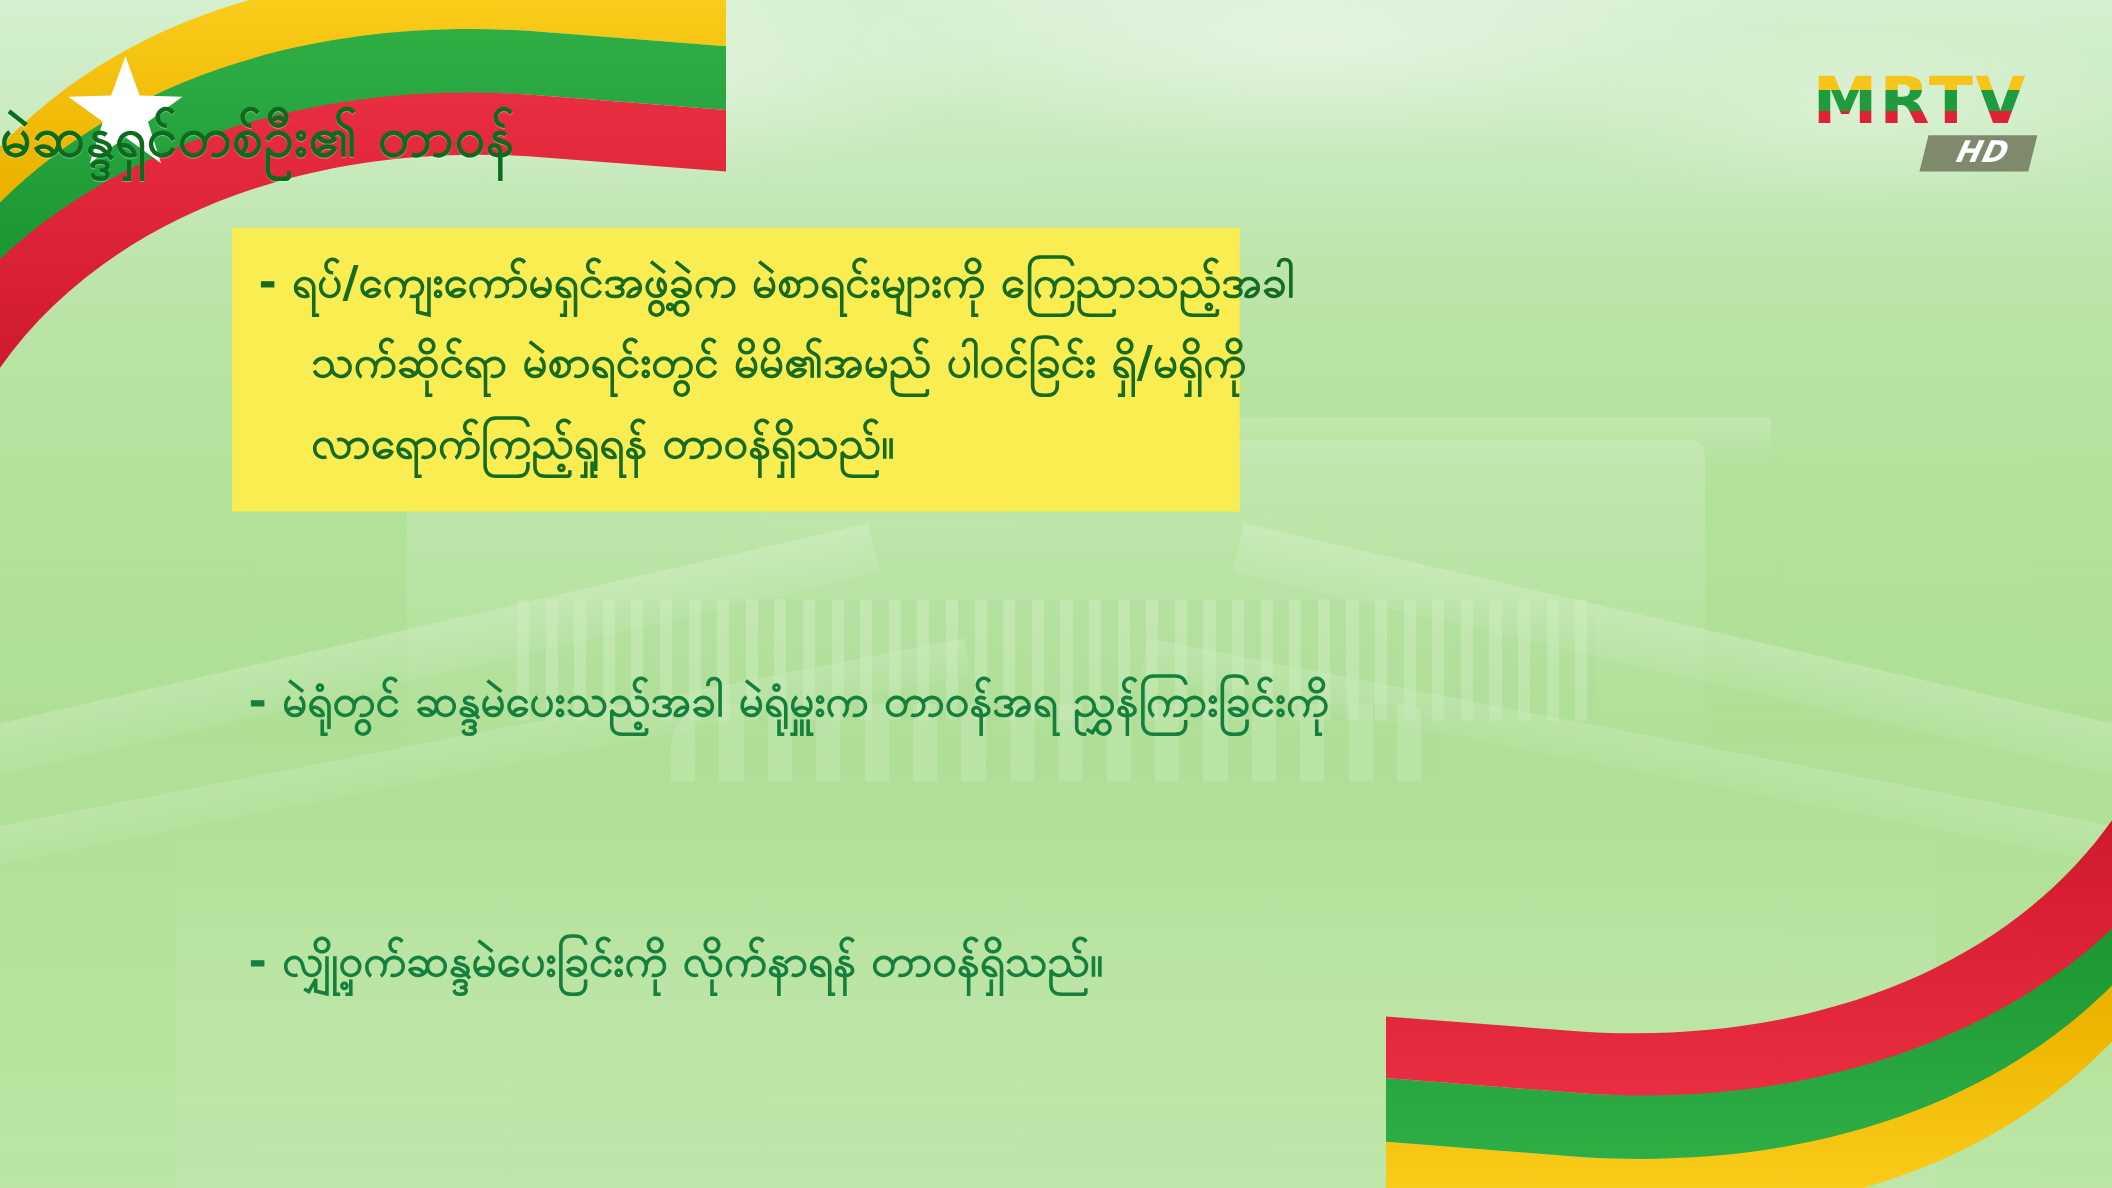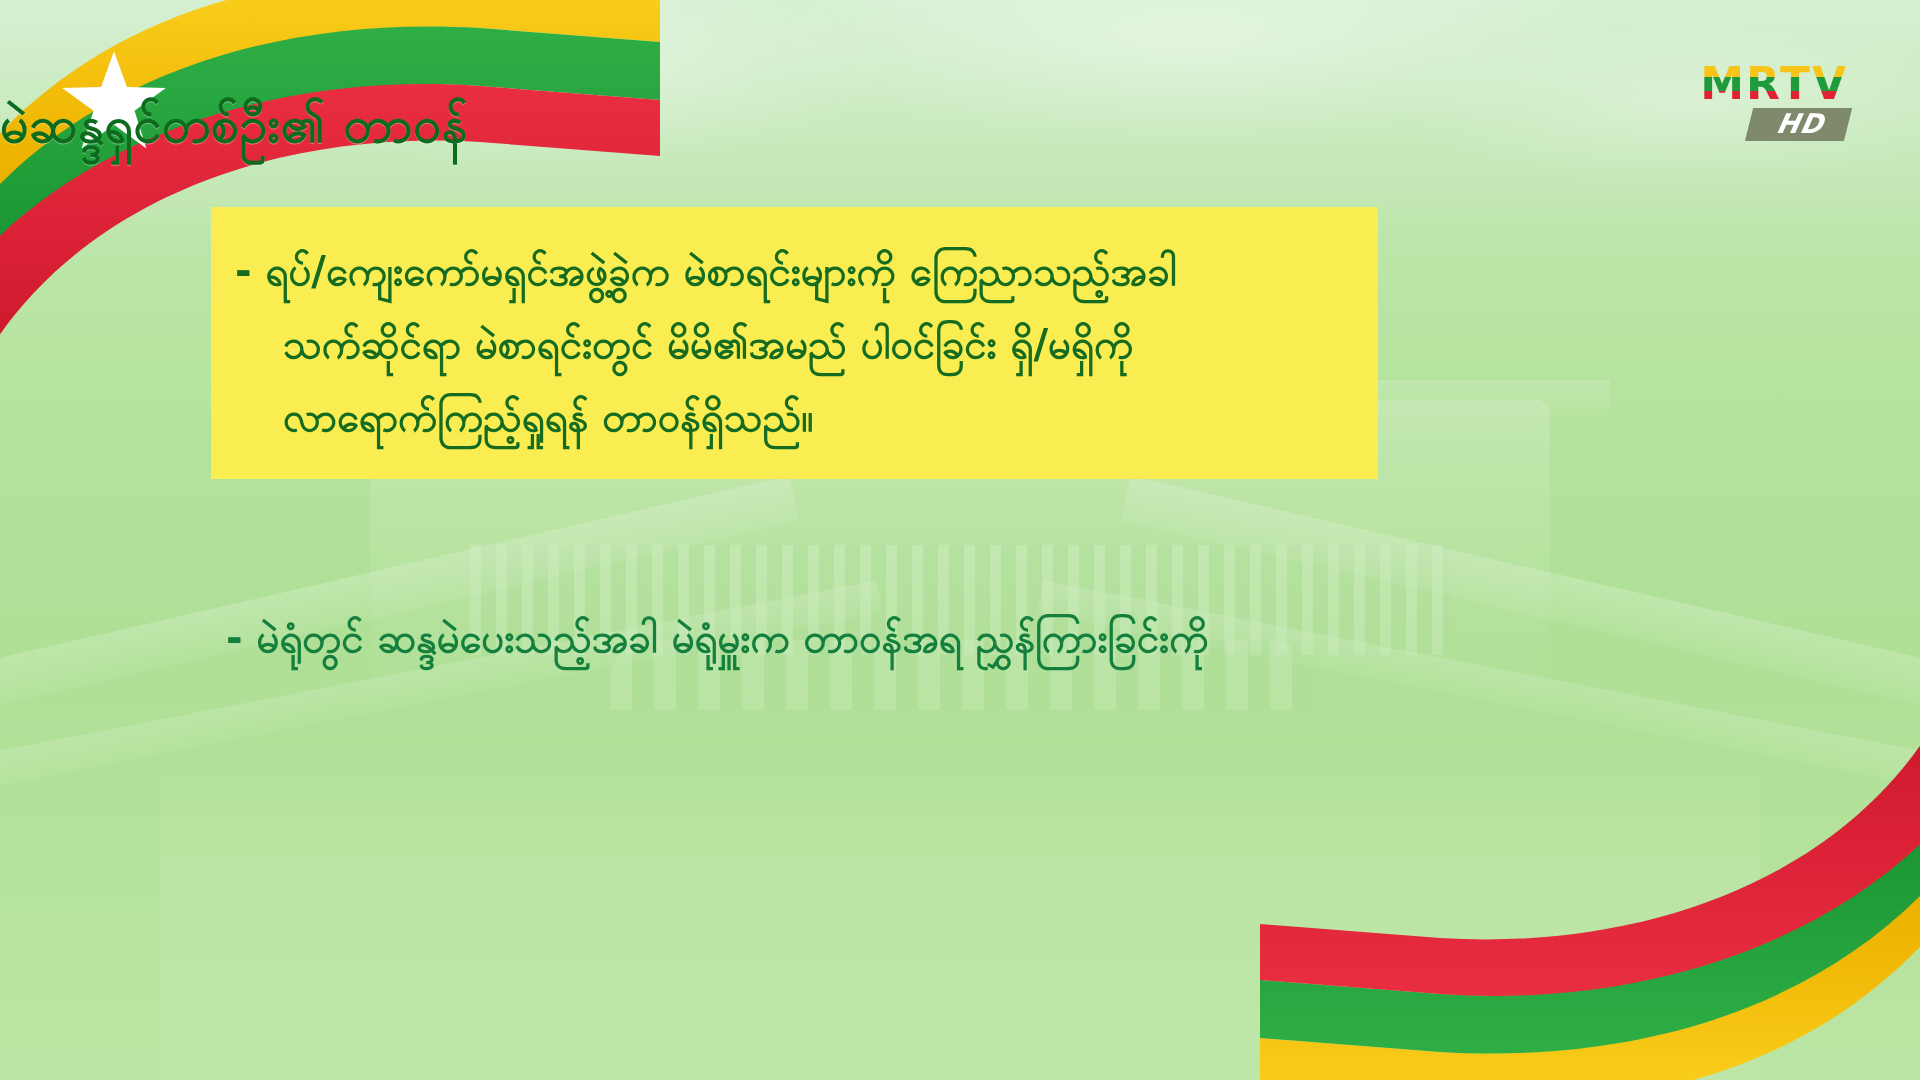--- a/index.html
+++ b/index.html
@@ -170,34 +170,34 @@
   
   .logo {
     position: absolute;
     right: 72px;
     top: 62px;
     width: 200px;
     height: 108px;
   }
   .logo-mrtv {
     position: relative;
-    font-size: 44px;
+    font-size: 59px;
     font-weight: bold;
     letter-spacing: 2px;
     line-height: 1;
     font-family: "DejaVu Sans", "Liberation Sans", sans-serif;
     background: linear-gradient(to bottom,
       #f7c41a 0%, #f7c41a 33%,
       #1f9a3c 33%, #1f9a3c 66%,
       #e02334 66%, #e02334 100%);
     -webkit-background-clip: text;
     background-clip: text;
     color: transparent;
     -webkit-text-fill-color: transparent;
-    text-align: right;
+    text-align: left;
   }
   .logo-hd-wrap {
     margin-top: 2px;
     display: flex;
     justify-content: flex-end;
   }
   .logo-hd {
     background: #7f8a6d;
     color: #ffffff;
     font-size: 27px;
@@ -221,23 +221,23 @@
     font-weight: bold;
     letter-spacing: .5px;
     text-shadow: 0 1px 0 rgba(255,255,255,.35);
     line-height: 1.18;
   }
 
   .highlight-box {
     position: absolute;
     left: 211px;
     top: 207px;
-    width: 1167px;
+    width: 916px;
     background: #faed52;
-    padding: 28px 0 26px 0;
+    padding: 14px 0 26px 0;
     box-sizing: border-box;
   }
   .hl-line {
     color: #156b1f;
     font-size: 40px;
     font-weight: bold;
     line-height: 1.82;
     padding-left: 24px;
     white-space: nowrap;
   }
@@ -323,14 +323,17 @@
   <div class="highlight-box">
     <div class="hl-line">- ရပ်/ကျေးကော်မရှင်အဖွဲ့ခွဲက မဲစာရင်းများကို ကြေညာသည့်အခါ</div>
     <div class="hl-line indent">သက်ဆိုင်ရာ မဲစာရင်းတွင် မိမိ၏အမည် ပါဝင်ခြင်း ရှိ/မရှိကို</div>
     <div class="hl-line indent">လာရောက်ကြည့်ရှုရန် တာဝန်ရှိသည်။</div>
   </div>
 
   <div class="bullet-block bullet-2">
     <div class="b-line">- မဲရုံတွင် ဆန္ဒမဲပေးသည့်အခါ မဲရုံမှူးက တာဝန်အရ ညွှန်ကြားခြင်းကို</div>
   </div>
 
+  <div class="bullet-block bullet-3">
+    <div class="b-line">- လျှို့ဝှက်ဆန္ဒမဲပေးခြင်းကို လိုက်နာရန် တာဝန်ရှိသည်။</div>
+  </div>
 
 </div>
 
 </body></html>

